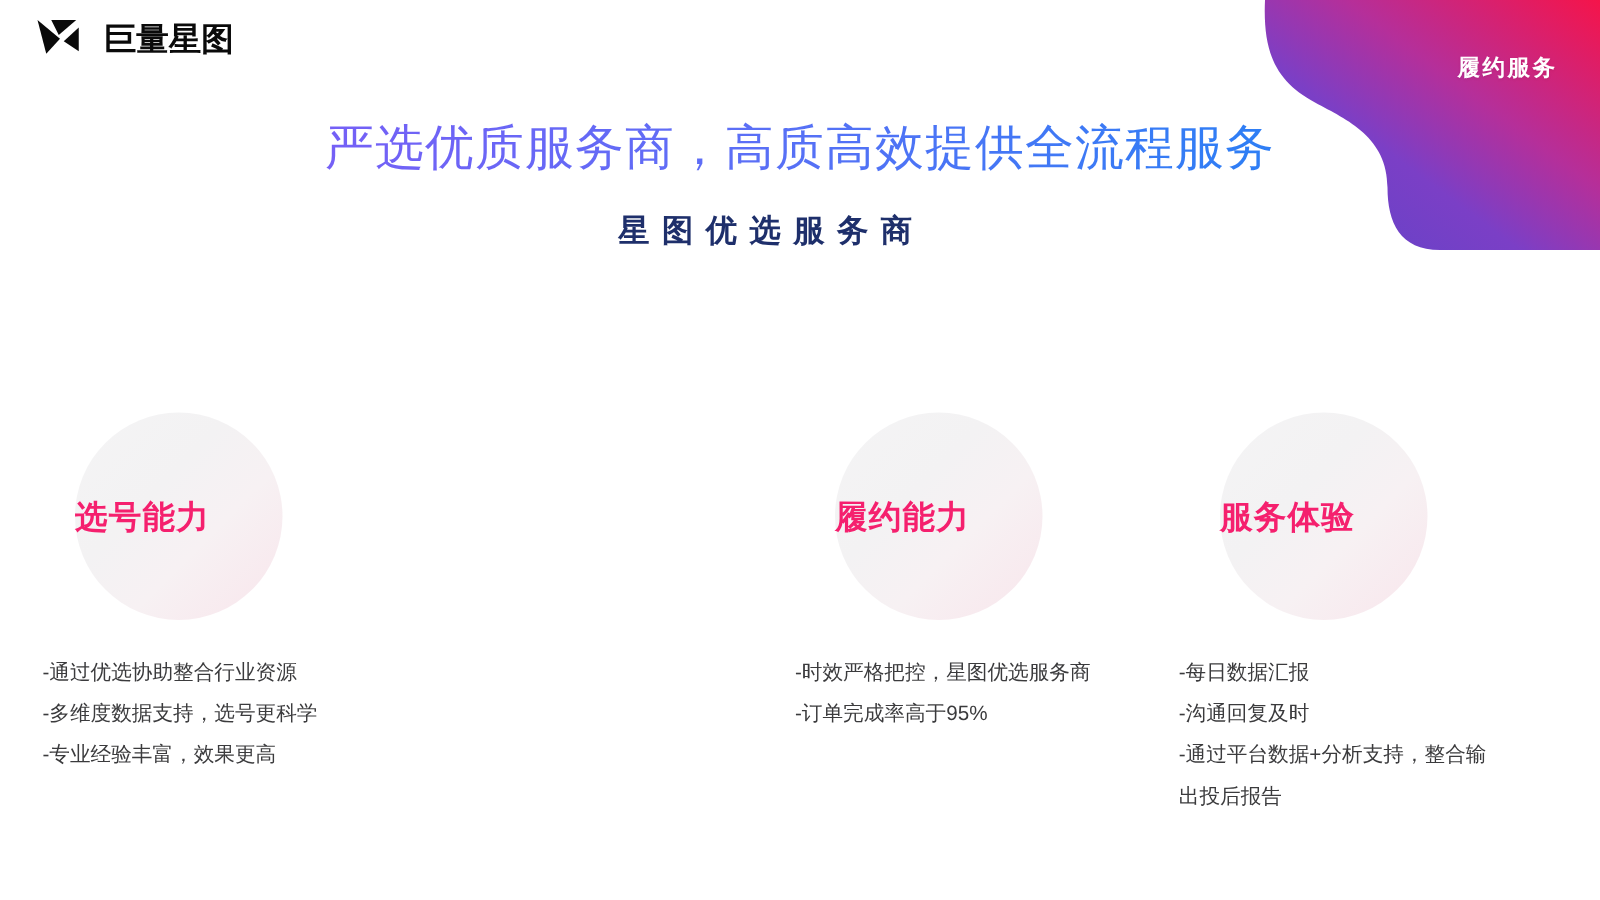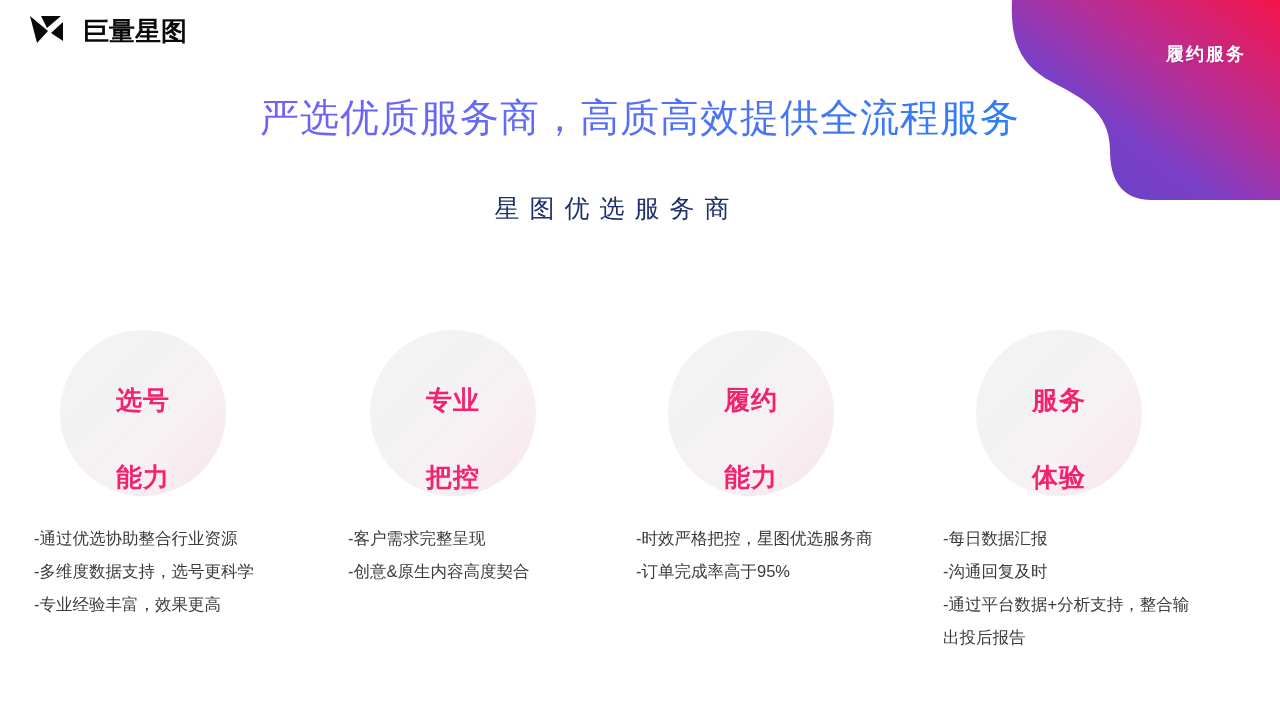--- a/index.html
+++ b/index.html
@@ -75,26 +75,26 @@
     -webkit-background-clip: text;
     background-clip: text;
     color: transparent;
     -webkit-text-fill-color: transparent;
     white-space: nowrap;
   }
 
   
   .subtitle {
     position: absolute;
-    top: 192px;
+    top: 168px;
     left: 0;
     width: 1224px;
     text-align: center;
     font-size: 25px;
-    font-weight: normal;
+    font-weight: bold;
     color: #1e2f6b;
     letter-spacing: 10px;
     text-indent: 10px;
     white-space: nowrap;
   }
 
   
   .pill {
     position: absolute;
     top: 242px;
@@ -133,25 +133,24 @@
   .col-2 { left: 630px; }
   .col-3 { left: 938px; }
 
   .circle {
     position: relative;
     width: 166px;
     height: 166px;
     border-radius: 50%;
     background-image: linear-gradient(135deg, #f4f4f5 0%, #f3f2f3 38%, #f7f1f3 62%, #f8e9ee 88%, #fae6ec 100%);
     display: flex;
-    flex-direction: column;
+    flex-direction: row;
     align-items: center;
-    justify-content: flex-end;
+    justify-content: flex-start;
     margin-left: 32px;
-    gap: 40px;
   }
   .col-1 .circle { margin-left: 30px; }
   .col-2 .circle { margin-left: 38px; }
   .col-3 .circle { margin-left: 38px; }
 
   .circle-line {
     color: #f5206e;
     font-size: 26px;
     font-weight: bold;
     letter-spacing: 1px;
@@ -219,30 +218,20 @@
         <div class="circle-line">选号</div>
         <div class="circle-line">能力</div>
       </div>
       <div class="bullets">
         <div class="bullet">-通过优选协助整合行业资源</div>
         <div class="bullet">-多维度数据支持，选号更科学</div>
         <div class="bullet">-专业经验丰富，效果更高</div>
       </div>
     </div>
 
-    <div class="col col-1">
-      <div class="circle">
-        <div class="circle-line">专业</div>
-        <div class="circle-line">把控</div>
-      </div>
-      <div class="bullets">
-        <div class="bullet">-客户需求完整呈现</div>
-        <div class="bullet">-创意&amp;原生内容高度契合</div>
-      </div>
-    </div>
 
     <div class="col col-2">
       <div class="circle">
         <div class="circle-line">履约</div>
         <div class="circle-line">能力</div>
       </div>
       <div class="bullets">
         <div class="bullet">-时效严格把控，星图优选服务商</div>
         <div class="bullet">-订单完成率高于95%</div>
       </div>

